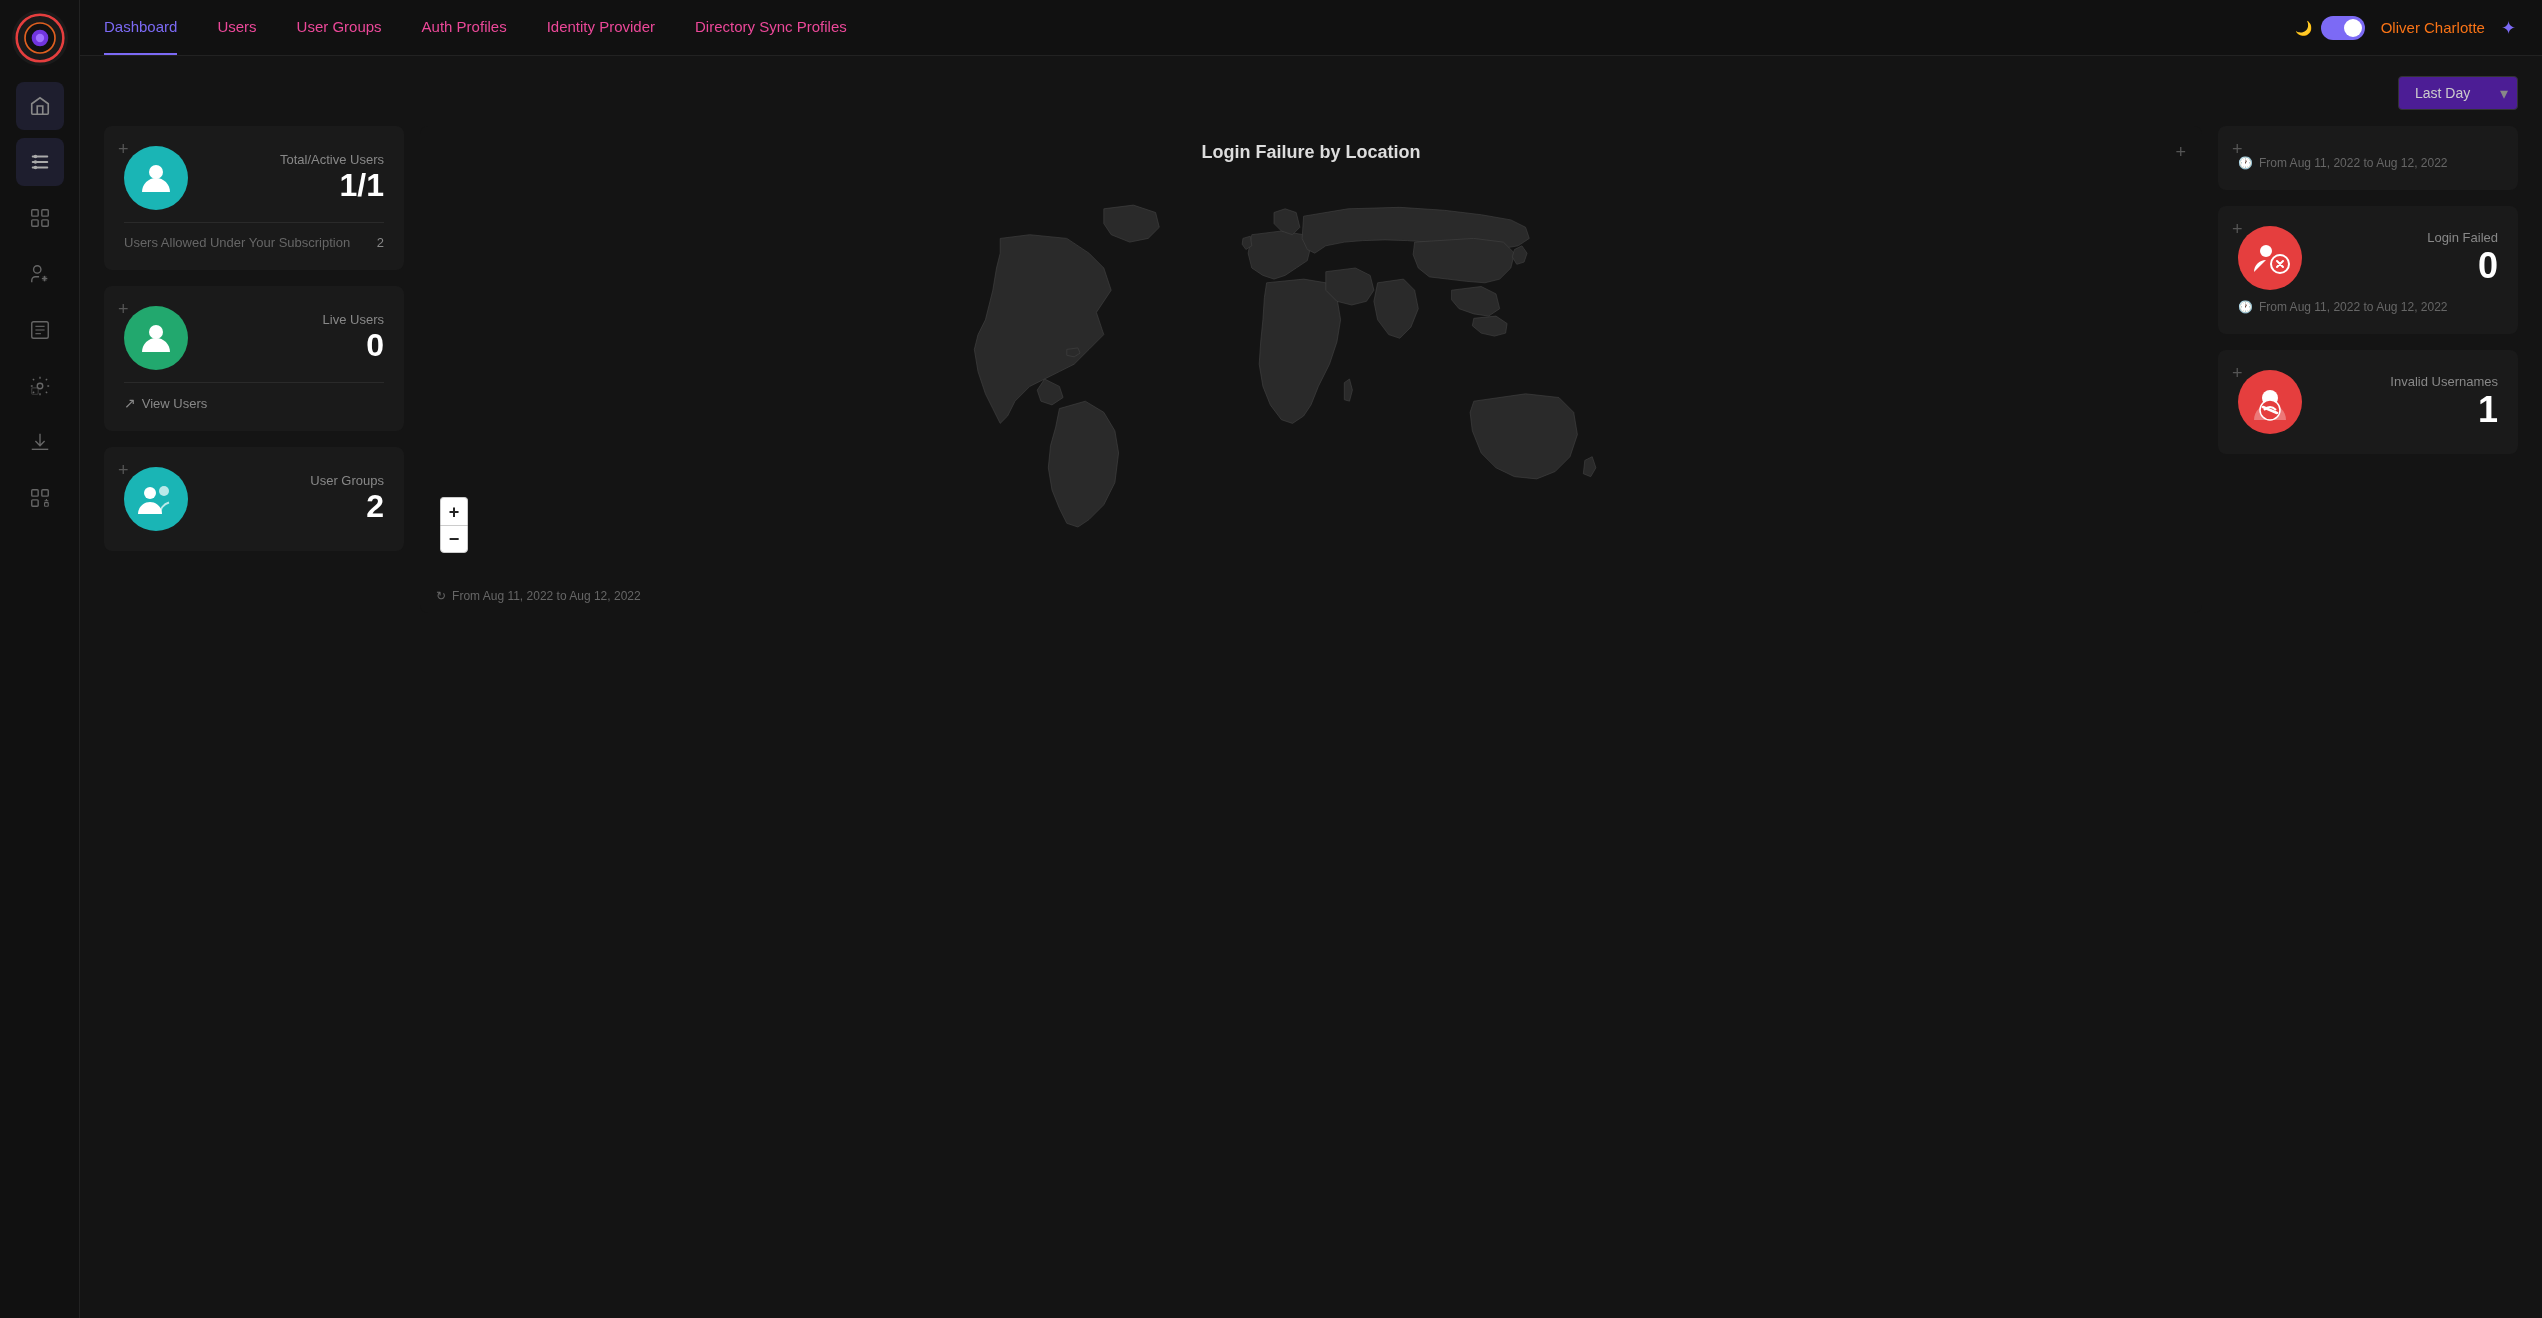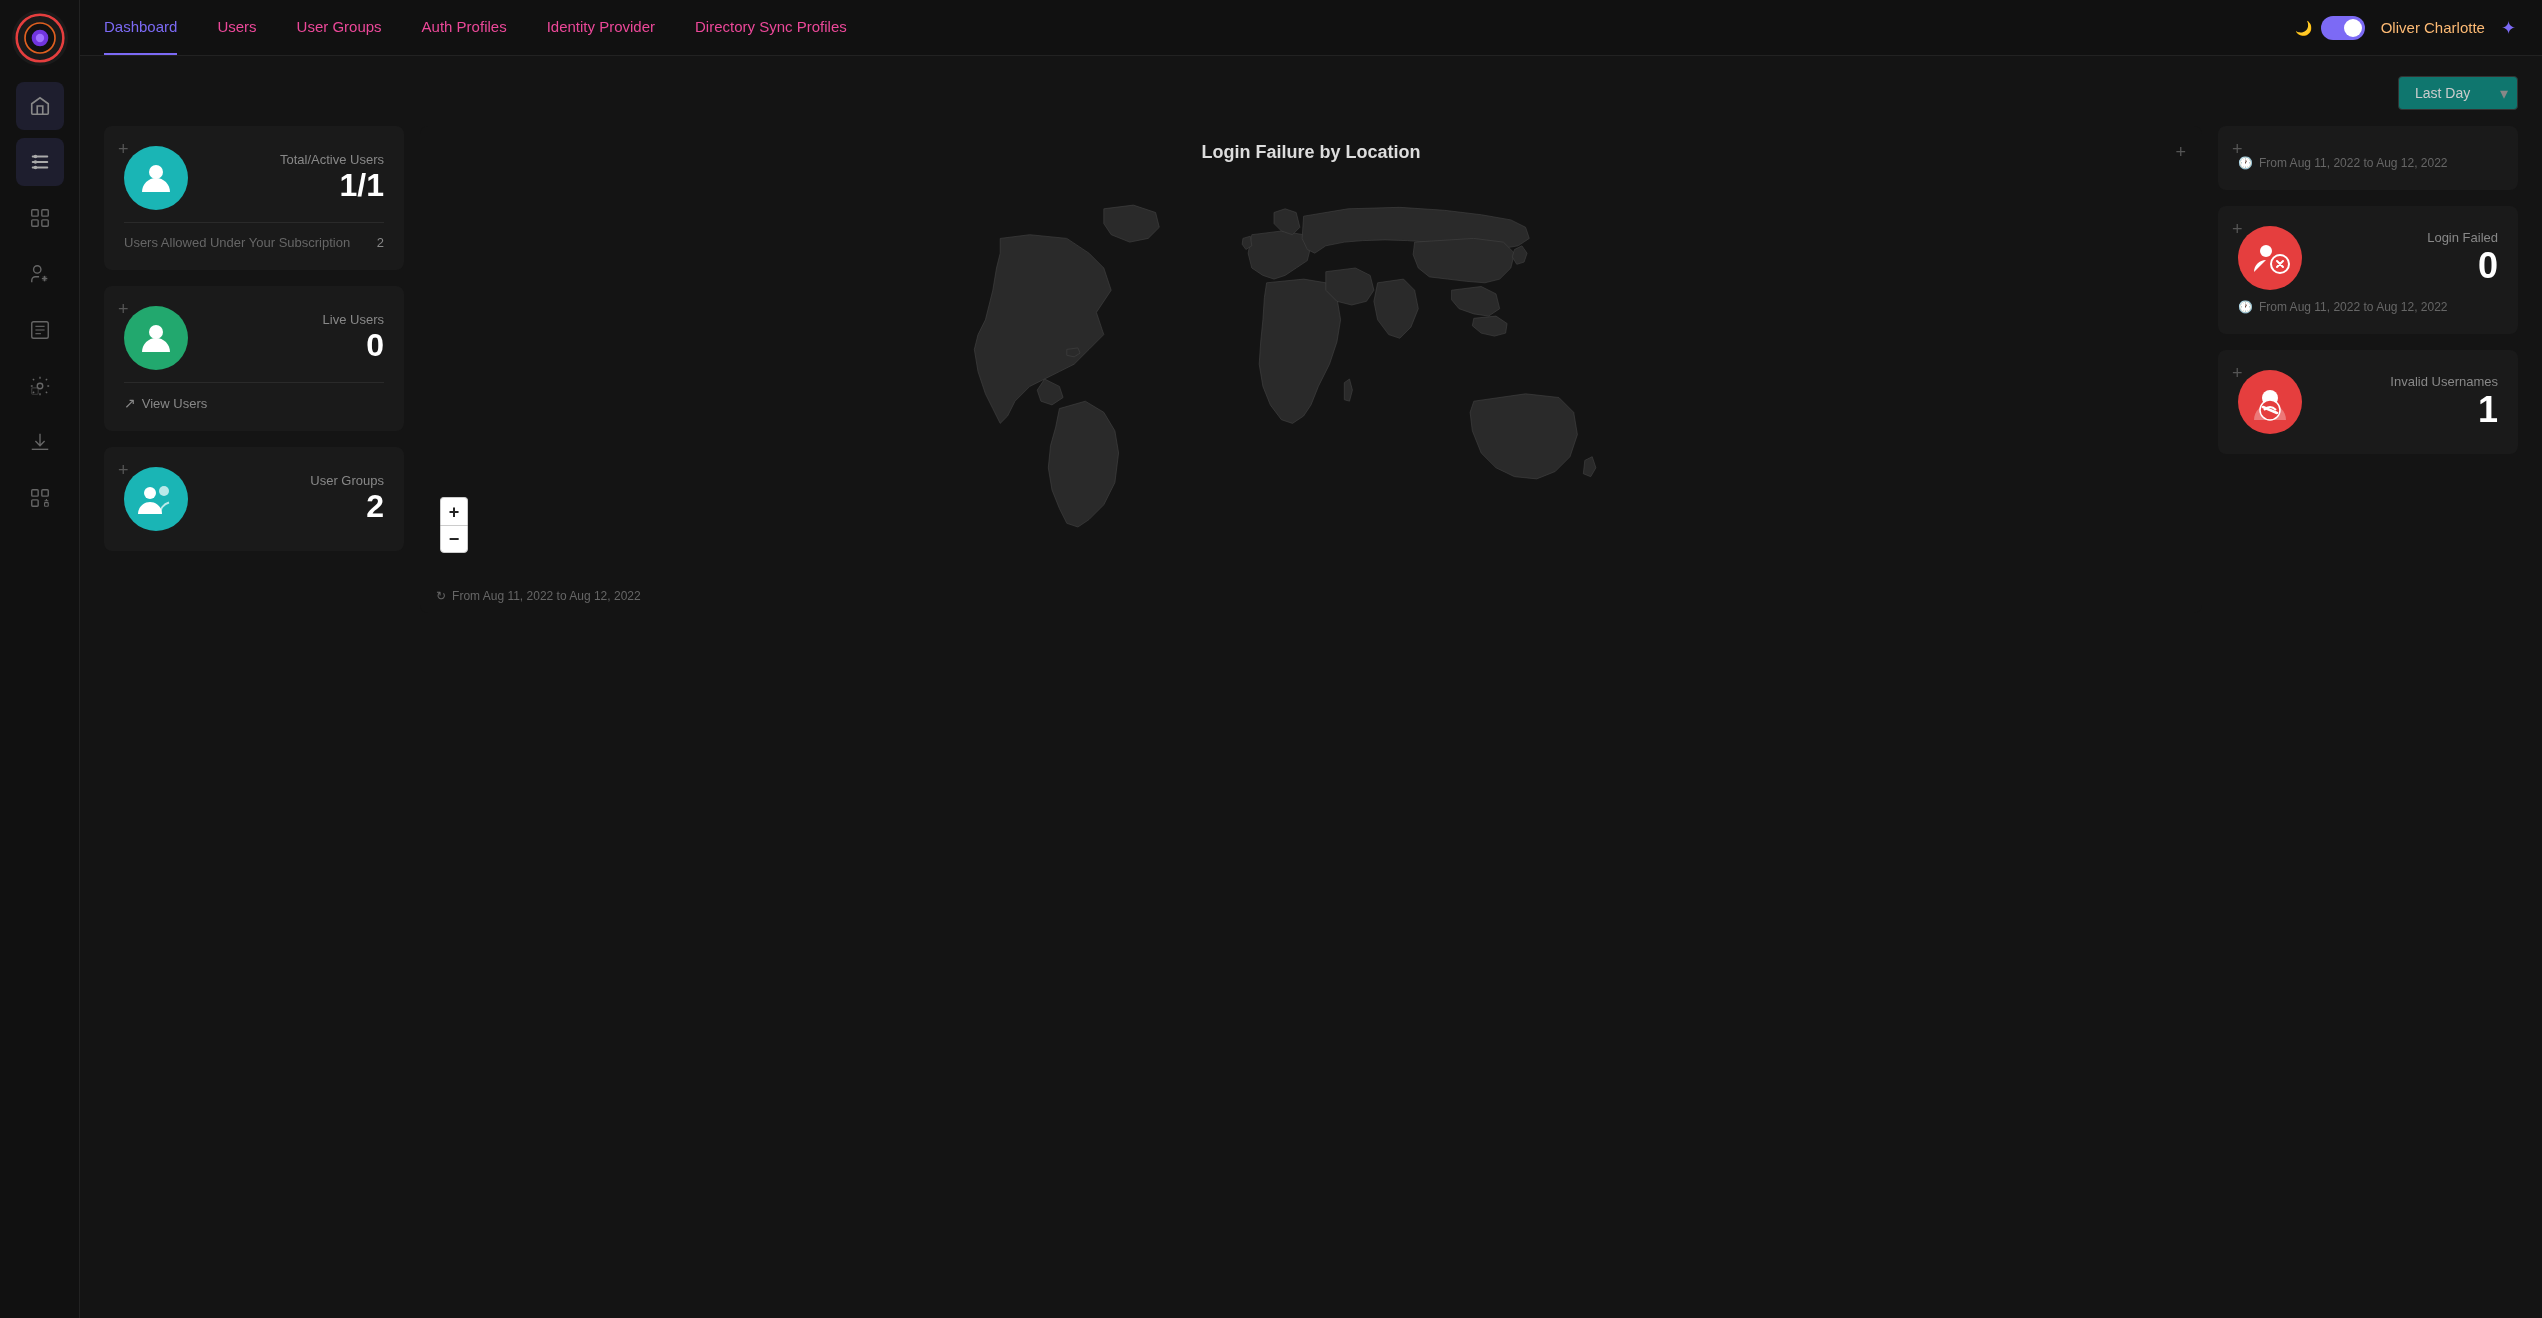--- a/index.html
+++ b/index.html
@@ -121,21 +121,21 @@
       width: 18px;
       height: 18px;
       background: #fff;
       border-radius: 50%;
     }
     .moon-icon {
       color: #aaa;
       font-size: 14px;
     }
     .user-name {
-      color: #fdba74;
+      color: #f97316;
       font-size: 15px;
     }
     .user-dots {
       color: #7c6af5;
       font-size: 18px;
       letter-spacing: 2px;
     }
 
     
     .content {
@@ -145,21 +145,21 @@
       background: #141414;
     }
 
     
     .content-header {
       display: flex;
       justify-content: flex-end;
       margin-bottom: 16px;
     }
     .time-select {
-      background: #0f766e;
+      background: #4c1d95;
       border: 1px solid #333;
       color: #ccc;
       padding: 8px 32px 8px 16px;
       border-radius: 4px;
       font-size: 14px;
       appearance: none;
       cursor: pointer;
       position: relative;
     }
     .time-select-wrap {

